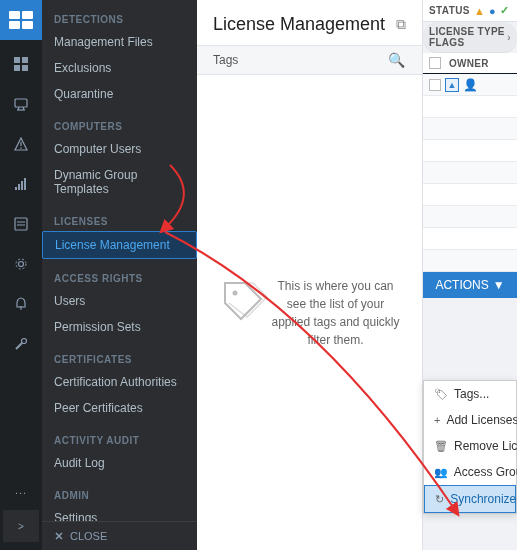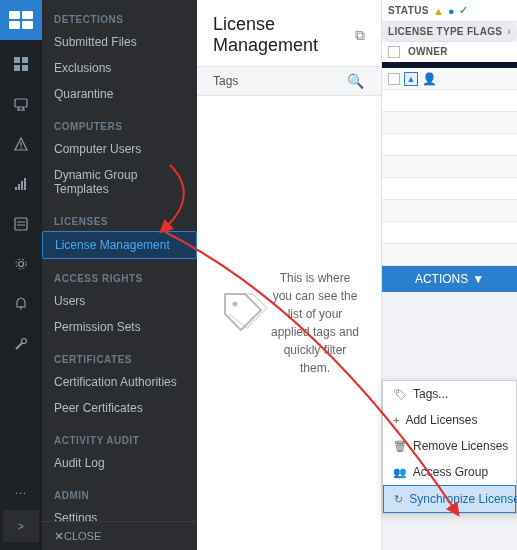--- a/index.html
+++ b/index.html
@@ -96,20 +96,21 @@
     .nav-sidebar-footer {
       position: absolute;
       bottom: 0;
       left: 0;
       width: 155px;
       border-top: 1px solid #3a3d42;
       background: #2b2d30;
       padding: 8px 12px;
       display: flex;
       align-items: center;
+      gap: 6px;
       color: #8a9bb0;
       cursor: pointer;
       font-size: 11px;
     }
 
     
     .main-content {
       flex: 1;
       background: #ffffff;
       display: flex;
@@ -171,21 +172,21 @@
     }
     .empty-text {
       font-size: 12px;
       color: #666;
       max-width: 180px;
       line-height: 1.5;
     }
 
     
     .right-panel {
-      width: 136px;
+      width: 95px;
       background: #f0f2f5;
       border-left: 1px solid #dde1e6;
       display: flex;
       flex-direction: column;
       flex-shrink: 0;
       position: relative;
     }
 
     .status-bar {
       background: #fff;
@@ -216,24 +217,24 @@
       font-weight: 600;
       letter-spacing: 0.3px;
       display: flex;
       align-items: center;
       justify-content: space-between;
       border-radius: 14px;
     }
 
     .panel-header-row {
       background: #fff;
-      border-bottom: 6px solid #0f172a;
+      border-bottom: 1px solid #0f172a;
       padding: 4px 6px;
       display: flex;
-      align-items: flex-start;
+      align-items: flex-end;
       gap: 4px;
       font-size: 10px;
       font-weight: 600;
       color: #555;
       text-transform: uppercase;
       letter-spacing: 0.3px;
     }
     .panel-row {
       height: 22px;
       border-bottom: 1px solid #e8eaed;
@@ -399,21 +400,21 @@
     </div>
     <div class="expand-btn">
       <span>&gt;</span>
     </div>
   </div>
 </div>
 
 <div class="nav-sidebar">
   <div>
     <div class="nav-section-title">DETECTIONS</div>
-    <div class="nav-item">Submitted Files</div>
+    <div class="nav-item">Management Files</div>
     <div class="nav-item">Exclusions</div>
     <div class="nav-item">Quarantine</div>
   </div>
 
   <div>
     <div class="nav-section-title">COMPUTERS</div>
     <div class="nav-item">Computer Users</div>
     <div class="nav-item">Dynamic Group Templates</div>
   </div>
 

